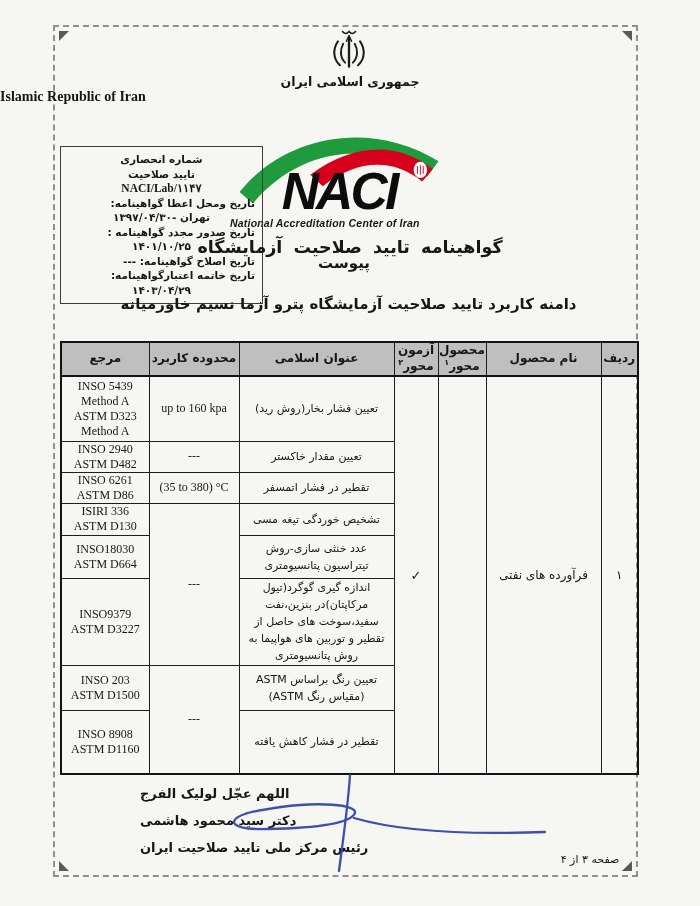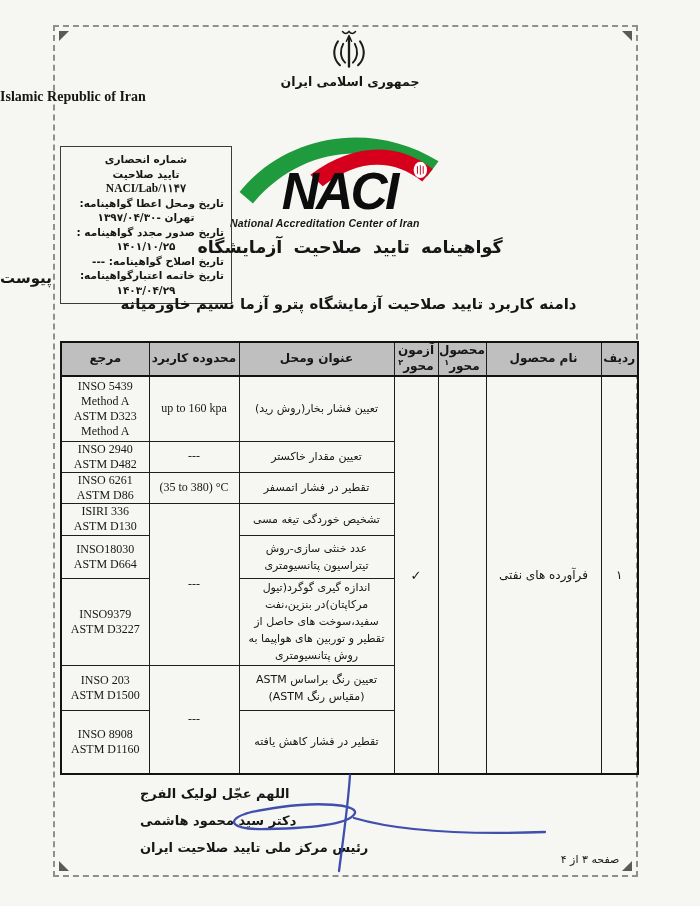--- a/index.html
+++ b/index.html
@@ -29,30 +29,30 @@
   .country-fa { left:0; top:74px; width:700px; text-align:center; font-size:12.5px; font-weight:600; }
   .country-en { left:0; top:89px; width:700px; text-align:left; font-family:"Liberation Serif",serif; font-weight:bold; font-size:14px; }
 
   
   .naci-logo { left:50%; top:123px; transform:translateX(-50%); width:240px; }
   .naci-en { font-family:"Liberation Sans",sans-serif; font-style:italic; font-weight:bold; font-size:10.5px; margin-top:-2px; letter-spacing:.2px; }
   .naci-fa { font-size:13.5px; font-weight:bold; margin-top:1px; }
 
   
   .cert-box {
-    left:60px; top:146px; width:172px; border:1.3px solid #3c3c3c;
+    left:60px; top:146px; width:203px; border:1.3px solid #3c3c3c;
     padding:5px 7px 6px 7px; direction:rtl; font-size:10.5px; line-height:14.5px; font-weight:600;
   }
   .cert-box .c { text-align:center; }
   .cert-box .r { text-align:right; }
   .cert-box .ltr { direction:ltr; font-family:"Liberation Serif",serif; font-weight:700; font-size:11.5px; }
 
   
   .title-main { left:120px; top:237px; width:460px; text-align:center; font-size:17.5px; font-weight:600; word-spacing:5px; direction:rtl; }
-  .title-attach { left:0; top:269px; width:688px; text-align:left; font-size:15px; font-weight:bold; direction:rtl; }
+  .title-attach { left:0; top:254px; width:688px; text-align:center; font-size:15px; font-weight:bold; direction:rtl; }
   .title-scope { left:60px; top:295px; width:577px; text-align:center; font-size:15px; font-weight:bold; direction:rtl; }
 
   
   table.scope { position:absolute; left:60px; top:341px; width:577px; border-collapse:collapse; table-layout:fixed; direction:rtl; border:2px solid #131313; }
   table.scope th, table.scope td { border:1px solid #1e1e1e; text-align:center; vertical-align:middle; }
   table.scope thead th { background:#bfbfbf; height:34px; font-size:12px; font-weight:bold; border-bottom:2px solid #131313; line-height:1.15; }
   table.scope thead th sup { font-size:8px; }
   td.c-title { font-size:11px; line-height:17px; white-space:pre-line; padding:0 5px; }
   td.c-range, td.c-ref { direction:ltr; font-family:"Liberation Serif",serif; font-size:12px; line-height:15px; white-space:pre-line; }
   td.c-mark { font-size:13px; }
@@ -137,21 +137,21 @@
         <th>ردیف</th>
         <th>نام محصول</th>
         <th>
           <span>محصول</span><br>
           <span>محور</span><sup>۱</sup>
         </th>
         <th>
           <span>آزمون</span><br>
           <span>محور</span><sup>۲</sup>
         </th>
-        <th>عنوان ومحل</th>
+        <th>عنوان اسلامی</th>
         <th>محدوده کاربرد</th>
         <th>مرجع</th>
       </tr>
     </thead>
     <tbody>
       <tr class="r1">
         <td class="c-radif" rowspan="8">۱</td>
         <td class="c-prod" rowspan="8">فرآورده های نفتی</td>
         <td rowspan="8"></td>
         <td class="c-mark" rowspan="8">✓</td>

